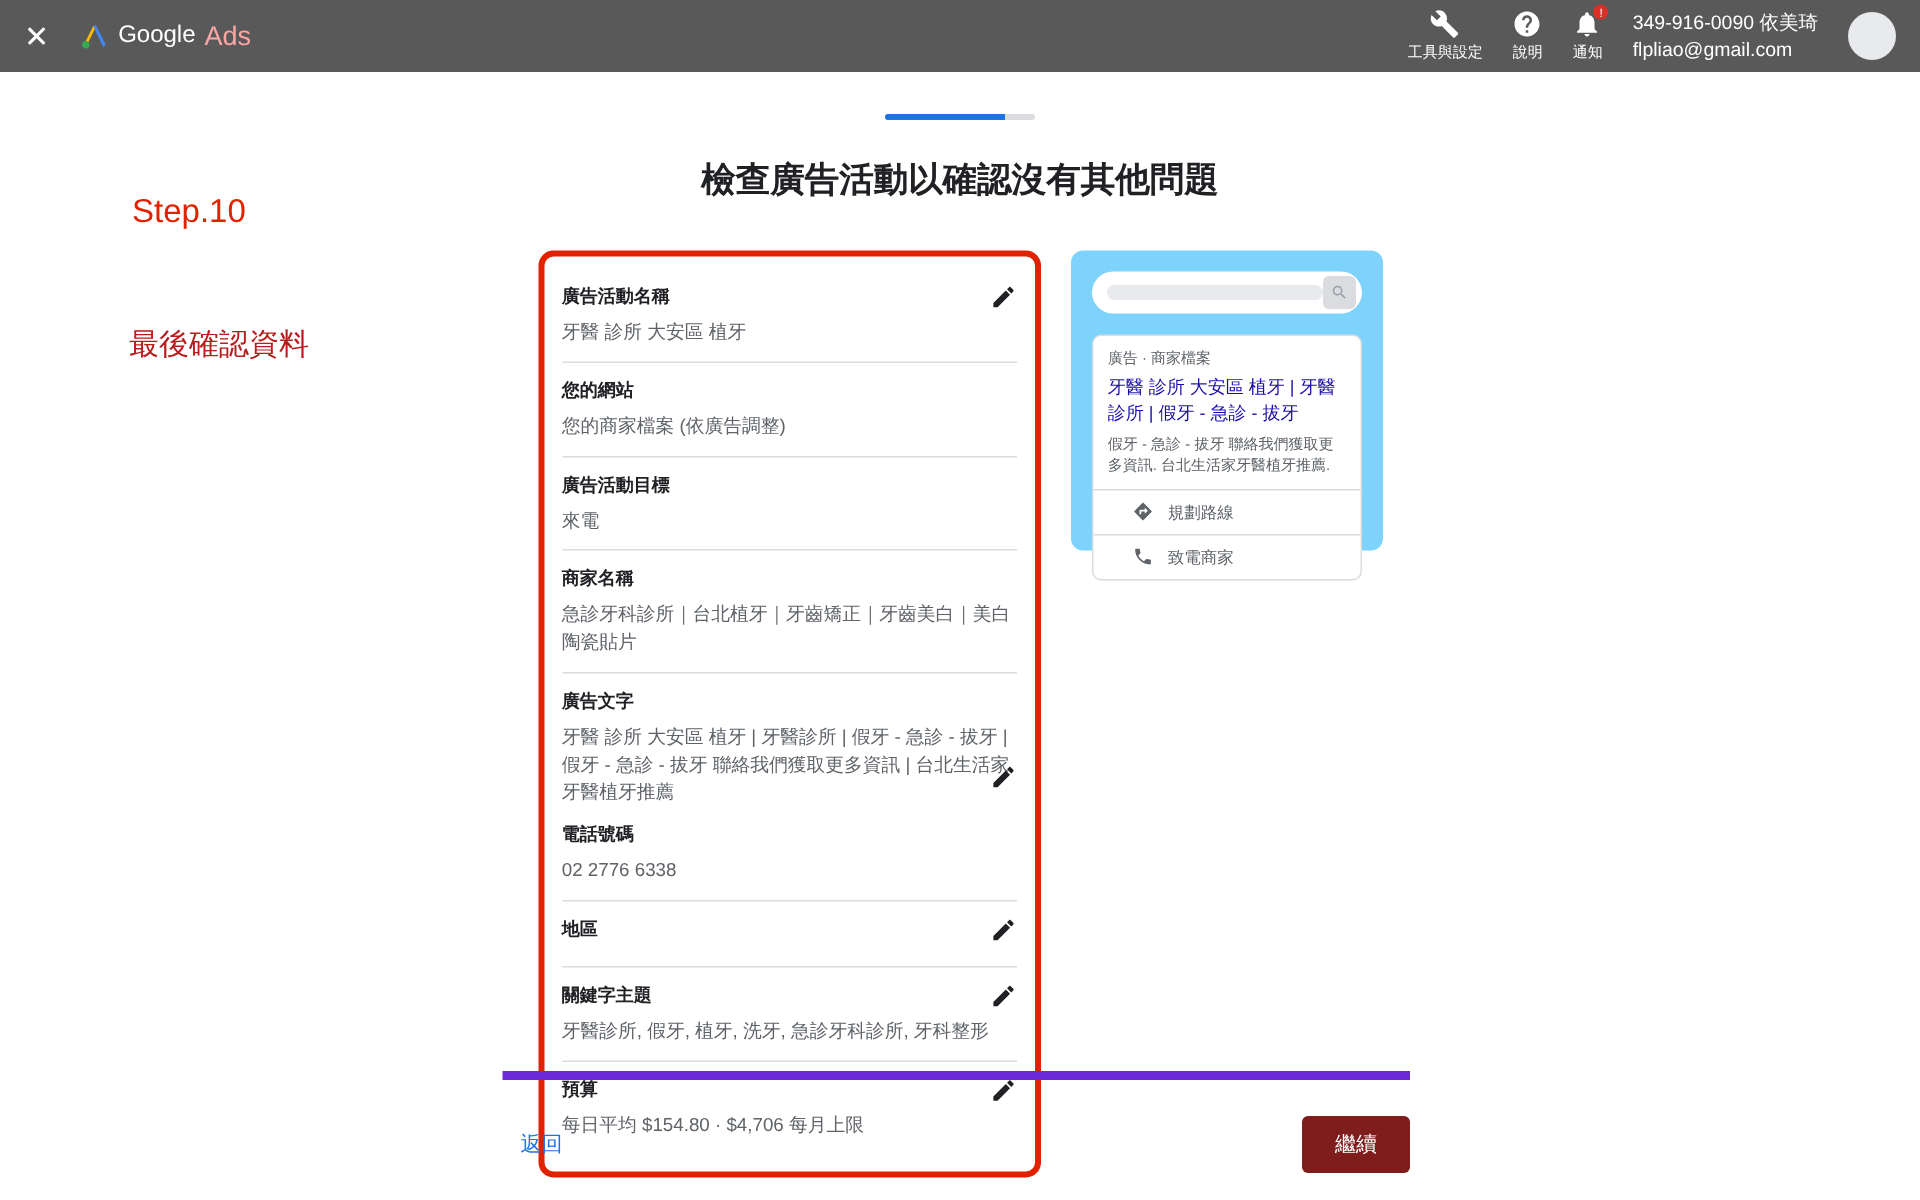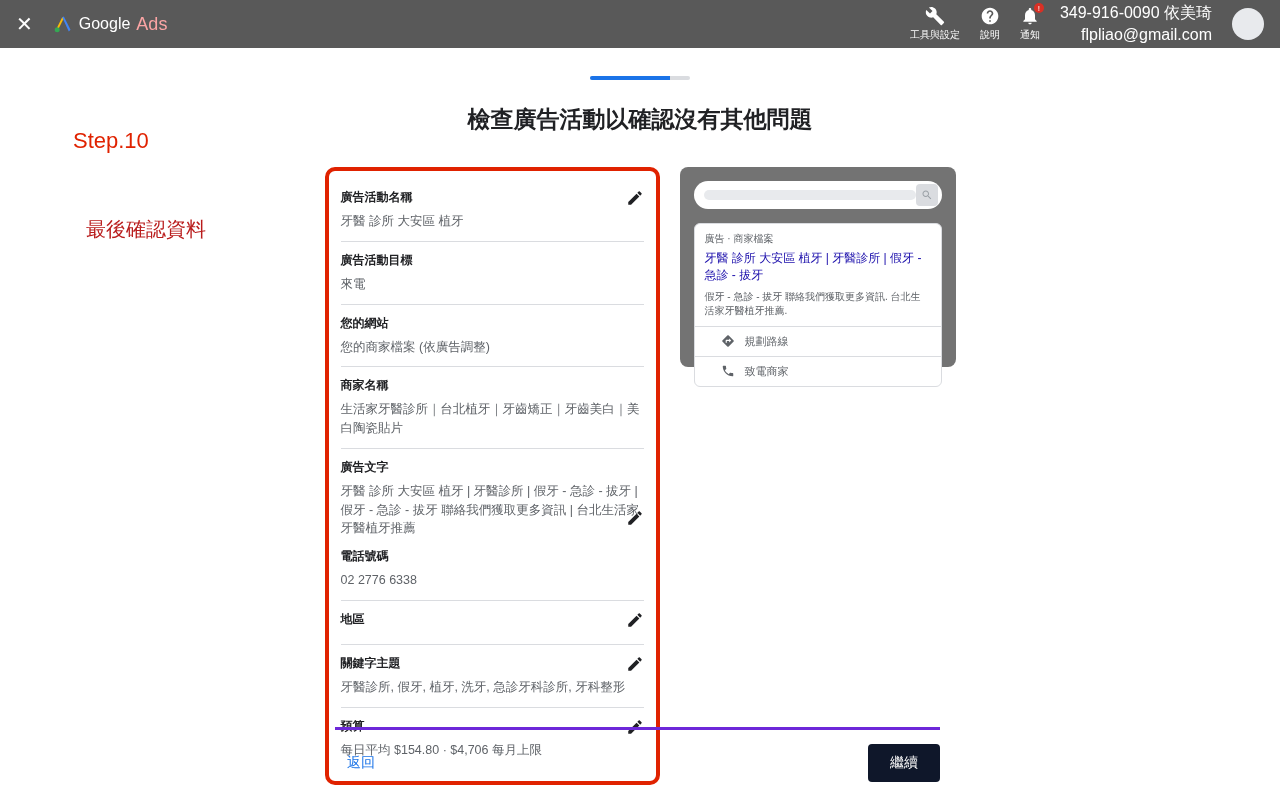--- a/index.html
+++ b/index.html
@@ -7,48 +7,48 @@
     .header { background: #595959; height: 48px; display: flex; align-items: center; padding: 0 16px; color: #fff; }
     .close-x { font-size: 20px; margin-right: 20px; cursor: pointer; color: #fff; }
     .logo-wrap { display: flex; align-items: center; gap: 6px; }
     .logo-tri { width: 20px; height: 20px; }
     .logo-ads { font-size: 18px; font-weight: 300; color: #fca5a5; }
     .header-right { margin-left: auto; display: flex; align-items: center; gap: 20px; font-size: 10px; }
     .hdr-icon { display: flex; flex-direction: column; align-items: center; gap: 2px; cursor: pointer; }
     .hdr-icon-svg { width: 20px; height: 20px; fill: #fff; }
     .bell-wrap { position: relative; }
     .bell-badge { position: absolute; top: -3px; right: -4px; background: #d93025; width: 10px; height: 10px; border-radius: 50%; font-size: 8px; display: flex; align-items: center; justify-content: center; }
-    .account { font-size: 16px; text-align: right; line-height: 1.4; }
+    .account { font-size: 13px; text-align: left; line-height: 1.4; }
     .avatar { width: 32px; height: 32px; border-radius: 50%; background: #e8eaed; }
     .progress { width: 100px; height: 4px; background: #dadce0; margin: 28px auto 0; border-radius: 2px; overflow: hidden; }
     .progress-fill { width: 80%; height: 100%; background: #1a73e8; }
     .page-title { text-align: center; font-size: 23px; color: #202124; margin-top: 24px; font-weight: 700; }
-    .annotation-step { position: absolute; top: 128px; left: 73px; color: #e02200; font-size: 22px; font-family: Arial; }
+    .annotation-step { position: absolute; top: 128px; left: 88px; color: #e02200; font-size: 22px; font-family: Arial; }
     .annotation-sub { position: absolute; top: 198px; left: 86px; color: #b91c1c; font-size: 20px; font-family: "Microsoft JhengHei"; margin-top: 18px; }
     .content { display: flex; gap: 20px; justify-content: center; margin-top: 32px; }
     .summary-card { width: 335px; border: 4px solid #e02200; border-radius: 10px; padding: 8px 12px 12px; background: #fff; }
     .section { border-bottom: 1px solid #dadce0; padding: 10px 0; position: relative; }
     .section:last-child { border-bottom: none; }
     .sec-label { font-size: 12px; font-weight: 700; color: #202124; margin-bottom: 6px; }
     .sec-value { font-size: 12.5px; color: #5f6368; line-height: 1.5; }
     .edit-icon { position: absolute; right: 0; top: 10px; width: 18px; height: 18px; cursor: pointer; }
     .edit-icon svg { width: 18px; height: 18px; fill: #202124; }
-    .preview-card { width: 276px; background: #737373; border-radius: 8px; padding: 14px; height: 200px; }
+    .preview-card { width: 208px; background: #7dd3fc; border-radius: 8px; padding: 14px; height: 200px; }
     .search-bar { background: #fff; border-radius: 18px; height: 28px; display: flex; align-items: center; padding: 0 4px 0 10px; margin-bottom: 14px; }
     .search-pill { flex: 1; height: 10px; background: #e8eaed; border-radius: 5px; }
     .search-btn { width: 22px; height: 22px; background: #dadce0; border-radius: 4px; display: flex; align-items: center; justify-content: center; }
     .ad-box { background: #fff; border: 1px solid #dadce0; border-radius: 6px; }
     .ad-head { padding: 8px 10px 4px; font-size: 10px; color: #5f6368; }
     .ad-title { padding: 0 10px 6px; font-size: 12px; color: #1a0dab; line-height: 1.4; }
     .ad-desc { padding: 0 10px 8px; font-size: 10px; color: #5f6368; line-height: 1.4; }
     .ad-action { border-top: 1px solid #dadce0; padding: 7px 26px; font-size: 11px; color: #5f6368; display: flex; align-items: center; gap: 10px; }
     .ad-action svg { width: 14px; height: 14px; fill: #5f6368; }
-    .footer { position: absolute; bottom: 18px; left: 335px; width: 605px; display: flex; justify-content: space-between; align-items: center; border-top: 3px solid #6d28d9; padding-top: 14px; }
+    .footer { position: absolute; bottom: 18px; left: 335px; width: 605px; display: flex; justify-content: space-between; align-items: center; border-top: 6px solid #6d28d9; padding-top: 24px; }
     .back-link { color: #1a73e8; font-size: 14px; cursor: pointer; padding-left: 12px; }
-    .continue-btn { background: #0f172a; color: #fff; border: none; padding: 10px 22px; border-radius: 4px; font-size: 14px; cursor: pointer; }
+    .continue-btn { background: #7f1d1d; color: #fff; border: none; padding: 10px 22px; border-radius: 4px; font-size: 14px; cursor: pointer; }
   </style>
 </head>
 <body>
 
 <div class="header">
   <span class="close-x">✕</span>
   <div class="logo-wrap">
     <svg class="logo-tri" viewBox="0 0 24 24">
         <path fill="#FBBC04" d="M3 20 L11 4 L13 5 L5 21 Z"></path>
         <path fill="#4285F4" d="M11 4 L13 3 L21 19 L19 21 Z"></path>
@@ -96,30 +96,30 @@
 <div class="content">
   <div class="summary-card">
     <div class="section">
       <div class="sec-label">廣告活動名稱</div>
       <div class="sec-value">牙醫 診所 大安區 植牙</div>
       <span class="edit-icon"><svg viewBox="0 0 24 24">
             <path d="M3 17.25V21h3.75L17.81 9.94l-3.75-3.75L3 17.25zM20.71 7.04c.39-.39.39-1.02 0-1.41l-2.34-2.34c-.39-.39-1.02-.39-1.41 0l-1.83 1.83 3.75 3.75 1.83-1.83z"></path>
           </svg></span>
     </div>
     <div class="section">
+      <div class="sec-label">您的網站</div>
+      <div class="sec-value">您的商家檔案 (依廣告調整)</div>
+    </div>
+    <div class="section">
       <div class="sec-label">廣告活動目標</div>
       <div class="sec-value">來電</div>
     </div>
     <div class="section">
-      <div class="sec-label">您的網站</div>
-      <div class="sec-value">您的商家檔案 (依廣告調整)</div>
-    </div>
-    <div class="section">
       <div class="sec-label">商家名稱</div>
-      <div class="sec-value">生活家牙醫診所｜台北植牙｜牙齒矯正｜牙齒美白｜美白陶瓷貼片</div>
+      <div class="sec-value">急診牙科診所｜台北植牙｜牙齒矯正｜牙齒美白｜美白陶瓷貼片</div>
     </div>
     <div class="section">
       <div class="sec-label">廣告文字</div>
       <div class="sec-value">牙醫 診所 大安區 植牙 | 牙醫診所 | 假牙 - 急診 - 拔牙 | 假牙 - 急診 - 拔牙 聯絡我們獲取更多資訊 | 台北生活家牙醫植牙推薦</div>
       <div class="sec-label" style="margin-top:10px">電話號碼</div>
       <div class="sec-value">02 2776 6338</div>
       <span class="edit-icon" style="top:60px"><svg viewBox="0 0 24 24">
             <path d="M3 17.25V21h3.75L17.81 9.94l-3.75-3.75L3 17.25zM20.71 7.04c.39-.39.39-1.02 0-1.41l-2.34-2.34c-.39-.39-1.02-.39-1.41 0l-1.83 1.83 3.75 3.75 1.83-1.83z"></path>
           </svg></span>
     </div>

